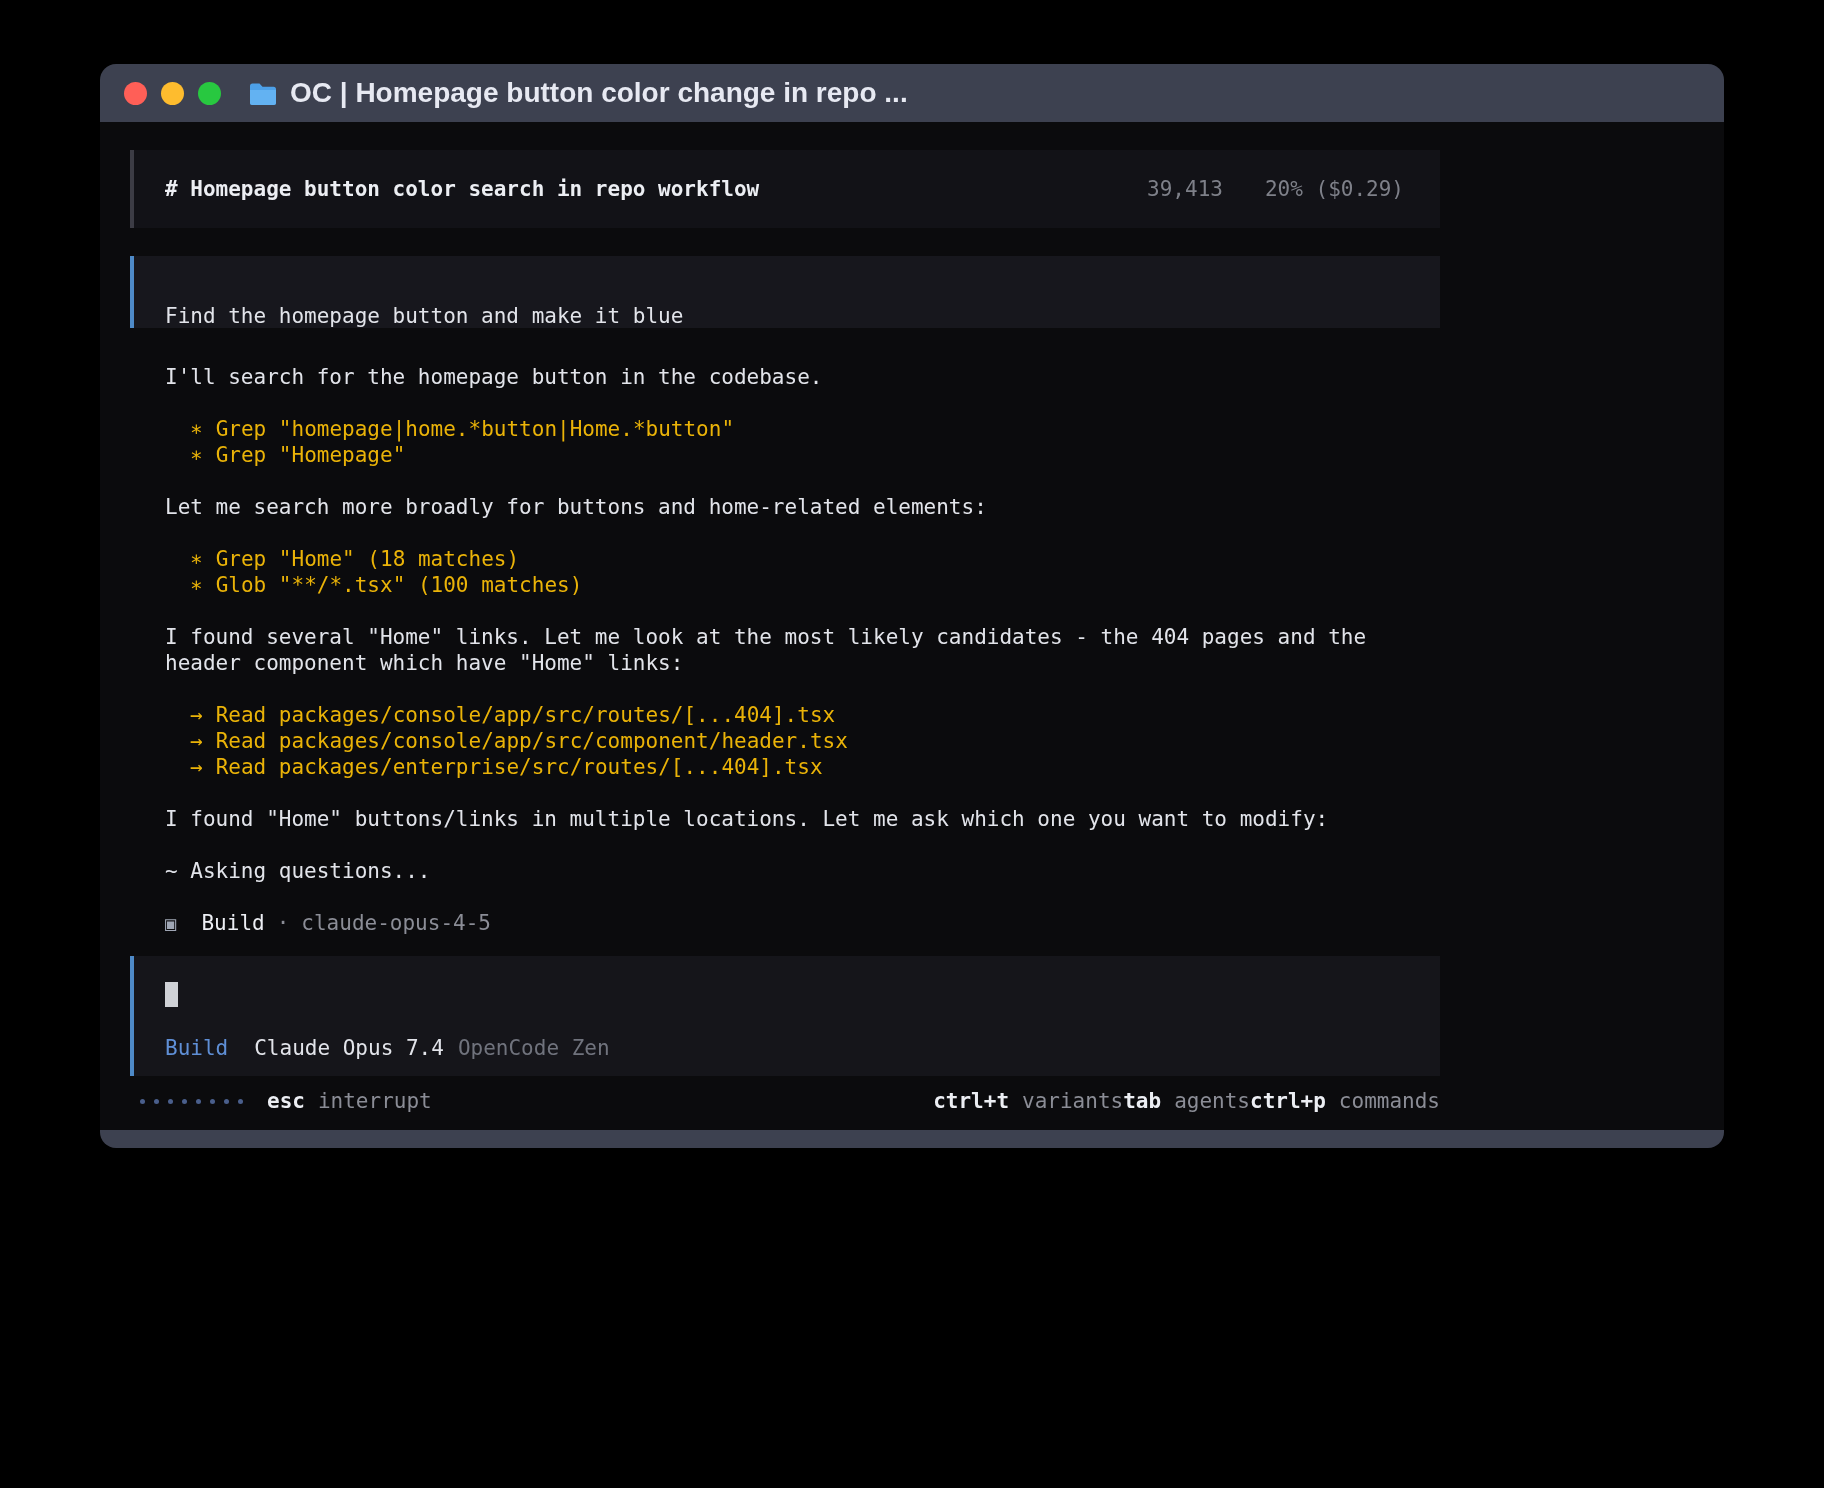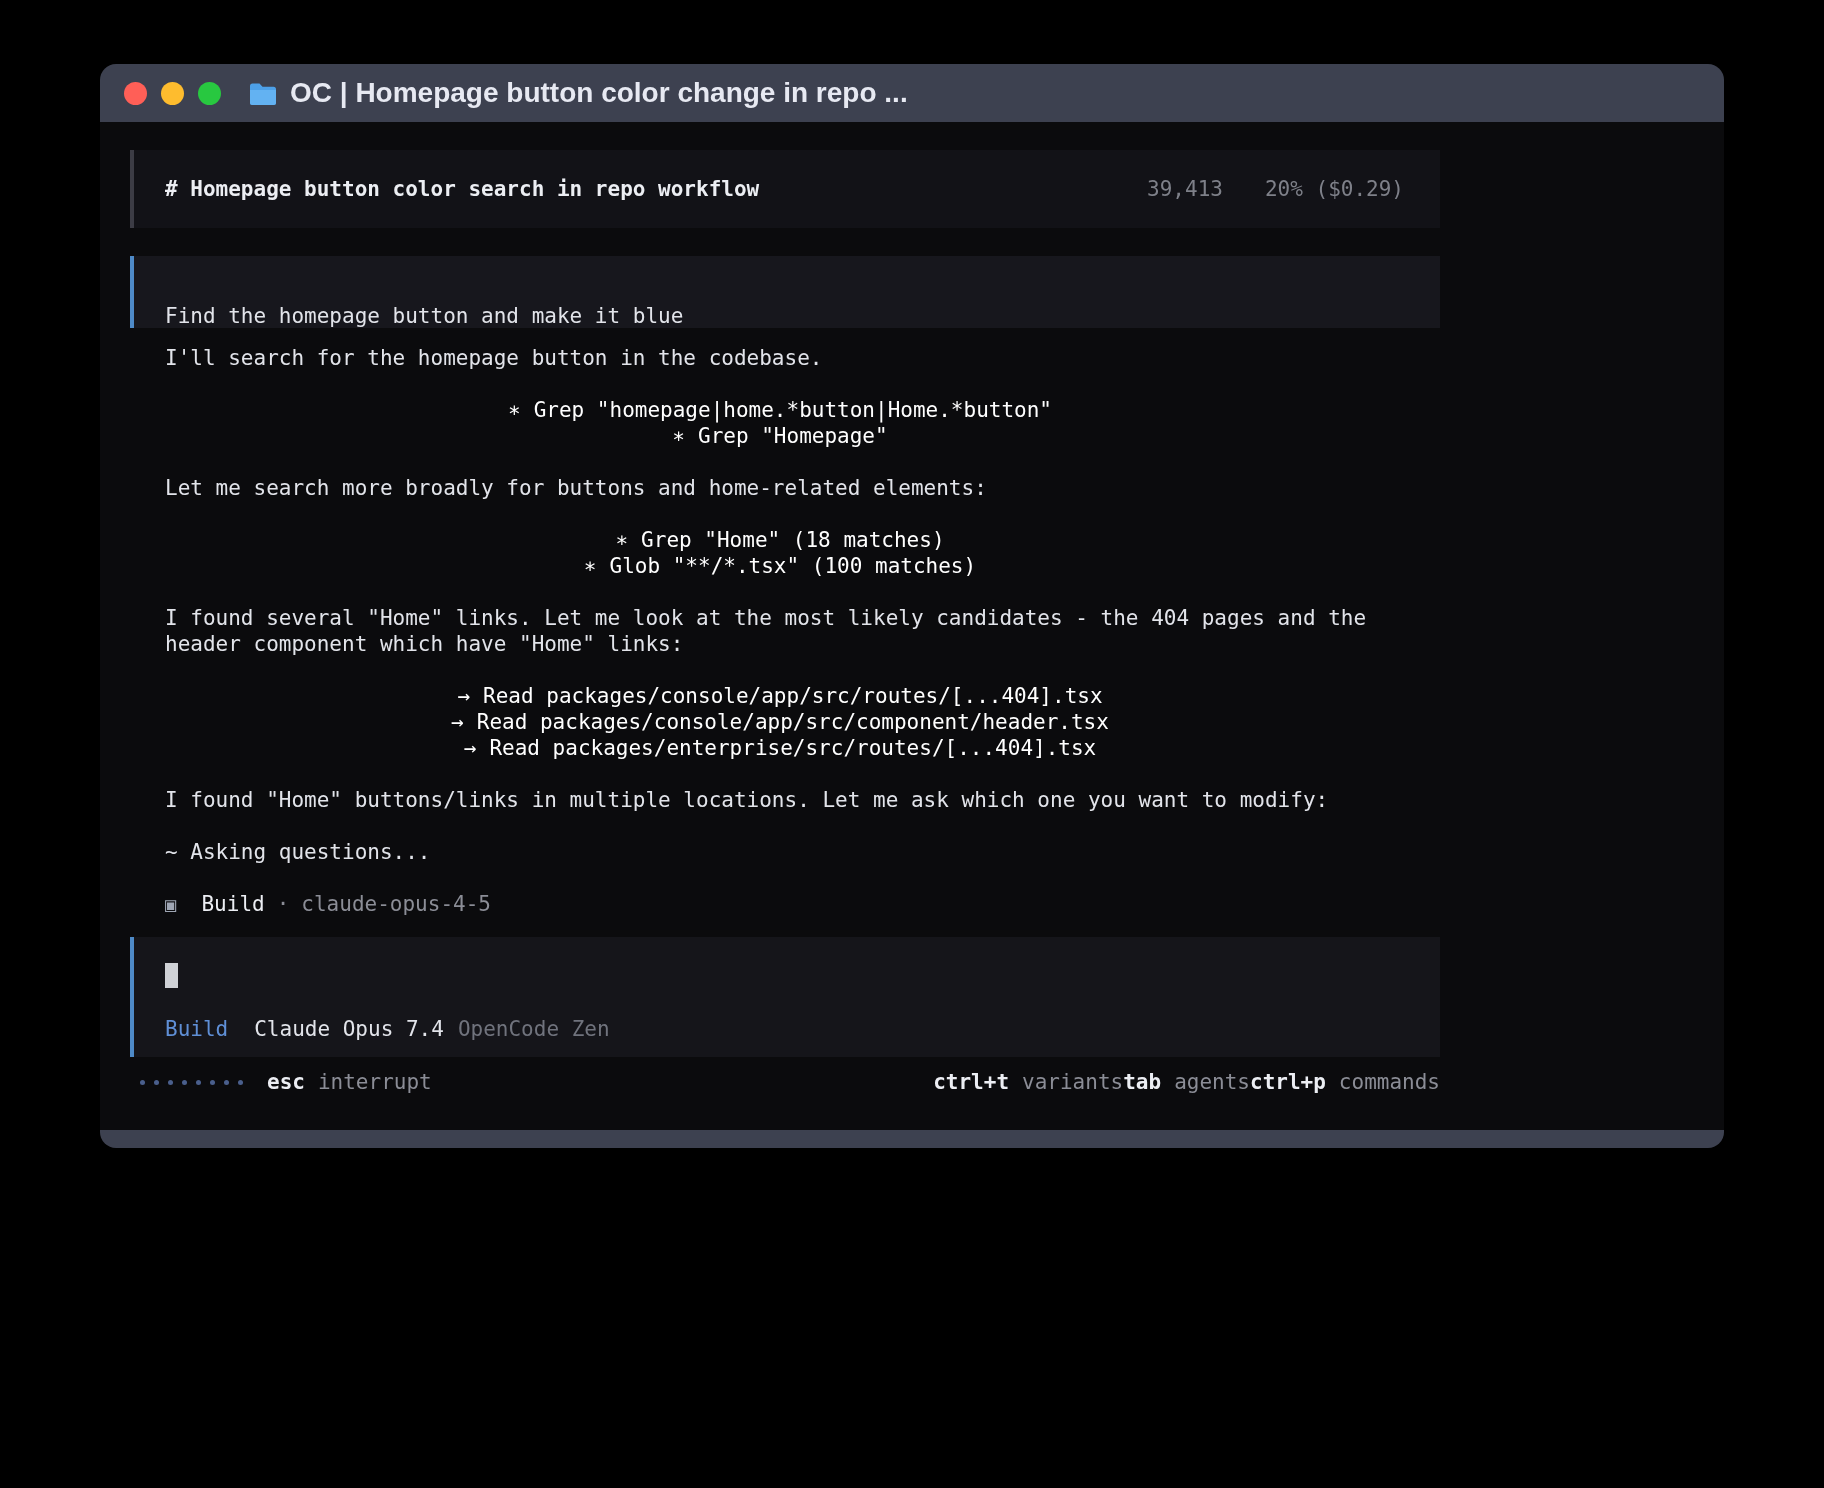--- a/index.html
+++ b/index.html
@@ -55,28 +55,28 @@
   .user-block {
     margin-top:28px;
     background:#17171d;
     border-left:4px solid #4e8ac8;
     height:72px;
     display:flex; align-items:flex-end;
     padding:0 31px;
     font-size:21px; color:#e2e4ea;
   }
 
-  .lines { margin-top:17px; }
+  .lines { margin-top:36px; }
   .line {
     font-size:21px; line-height:26px;
     padding-left:35px; max-width:1240px;
     color:#e2e4ea; white-space:normal;
   }
   .line.gap { margin-top:26px; }
-  .line.tool, .line.read { padding-left:60px; color:#ffffff; white-space:nowrap;text-align:center; }
+  .line.tool, .line.read { padding-left:60px; color:#eab308; white-space:nowrap; }
   .line .glyph { display:inline-block; margin-right:13px; }
 
   .agent-row {
     margin-top:26px; padding-left:35px;
     display:flex; align-items:center;
     font-size:21px; line-height:26px;
   }
   .agent-glyph { color:#9fa6b4; font-size:19px; margin-right:25px; }
   .agent-name { color:#eceef3; }
   .agent-sep { color:#8b8d96; margin:0 12px; }

